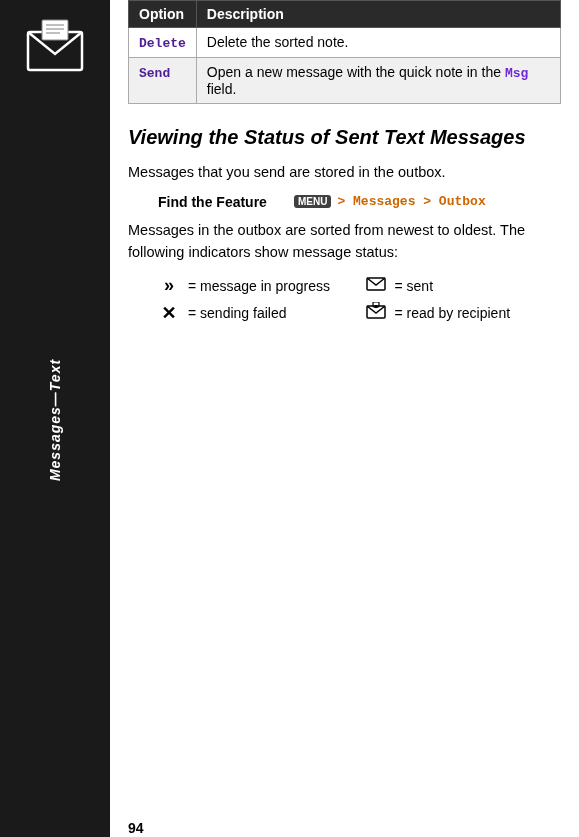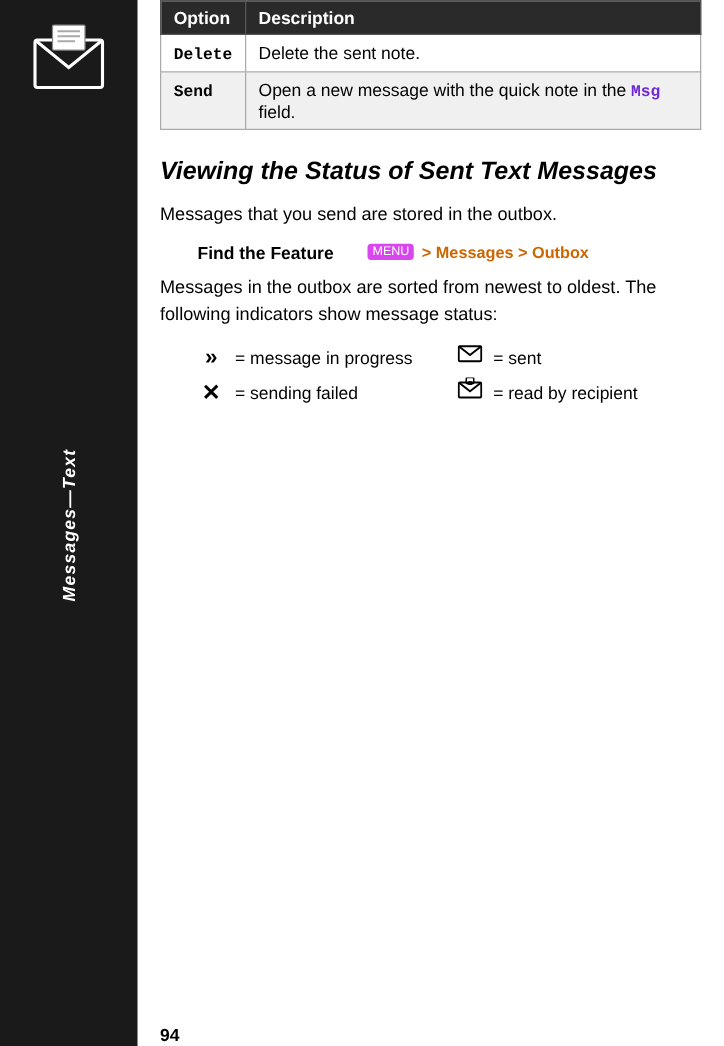--- a/index.html
+++ b/index.html
@@ -104,21 +104,21 @@
       background: #ffffff;
     }
 
     .code-text {
       font-family: 'Courier New', Courier, monospace;
       font-size: 13px;
       font-weight: bold;
     }
 
     .green-code {
-      color: #000000;
+      color: #4c1d95;
     }
 
     .orange-code {
       color: #6d28d9;
     }
 
     
     .section-title {
       font-size: 20px;
       font-weight: bold;
@@ -143,33 +143,33 @@
       gap: 6px;
     }
 
     .find-feature-label {
       font-size: 14px;
       font-weight: bold;
       min-width: 130px;
     }
 
     .menu-badge {
-      background: #d946ef;
+      background: #404040;
       color: #fff;
       font-size: 10px;
-      font-weight: normal;
+      font-weight: bold;
       border-radius: 3px;
       padding: 1px 4px;
       font-family: Arial, sans-serif;
     }
 
     .nav-path {
       font-size: 13px;
       color: #cc6600;
-      font-family: Liberation Sans, sans-serif;
+      font-family: Liberation Mono, monospace;
       font-weight: bold;
     }
 
     
     .indicators-grid {
       display: grid;
       grid-template-columns: 1fr 1fr;
       gap: 6px 10px;
       margin-top: 12px;
       margin-left: 30px;
@@ -241,21 +241,21 @@
       <tr>
         <th>Option</th>
         <th>Description</th>
       </tr>
     </thead>
     <tbody>
       <tr>
         <td>
           <span class="code-text green-code">Delete</span>
         </td>
-        <td>Delete the sent note.</td>
+        <td>Delete the sorted note.</td>
       </tr>
       <tr>
         <td>
           <span class="code-text green-code">Send</span>
         </td>
         <td>Open a new message with the quick note in the <span class="orange-code code-text">Msg</span> field.</td>
       </tr>
     </tbody>
   </table>
 

